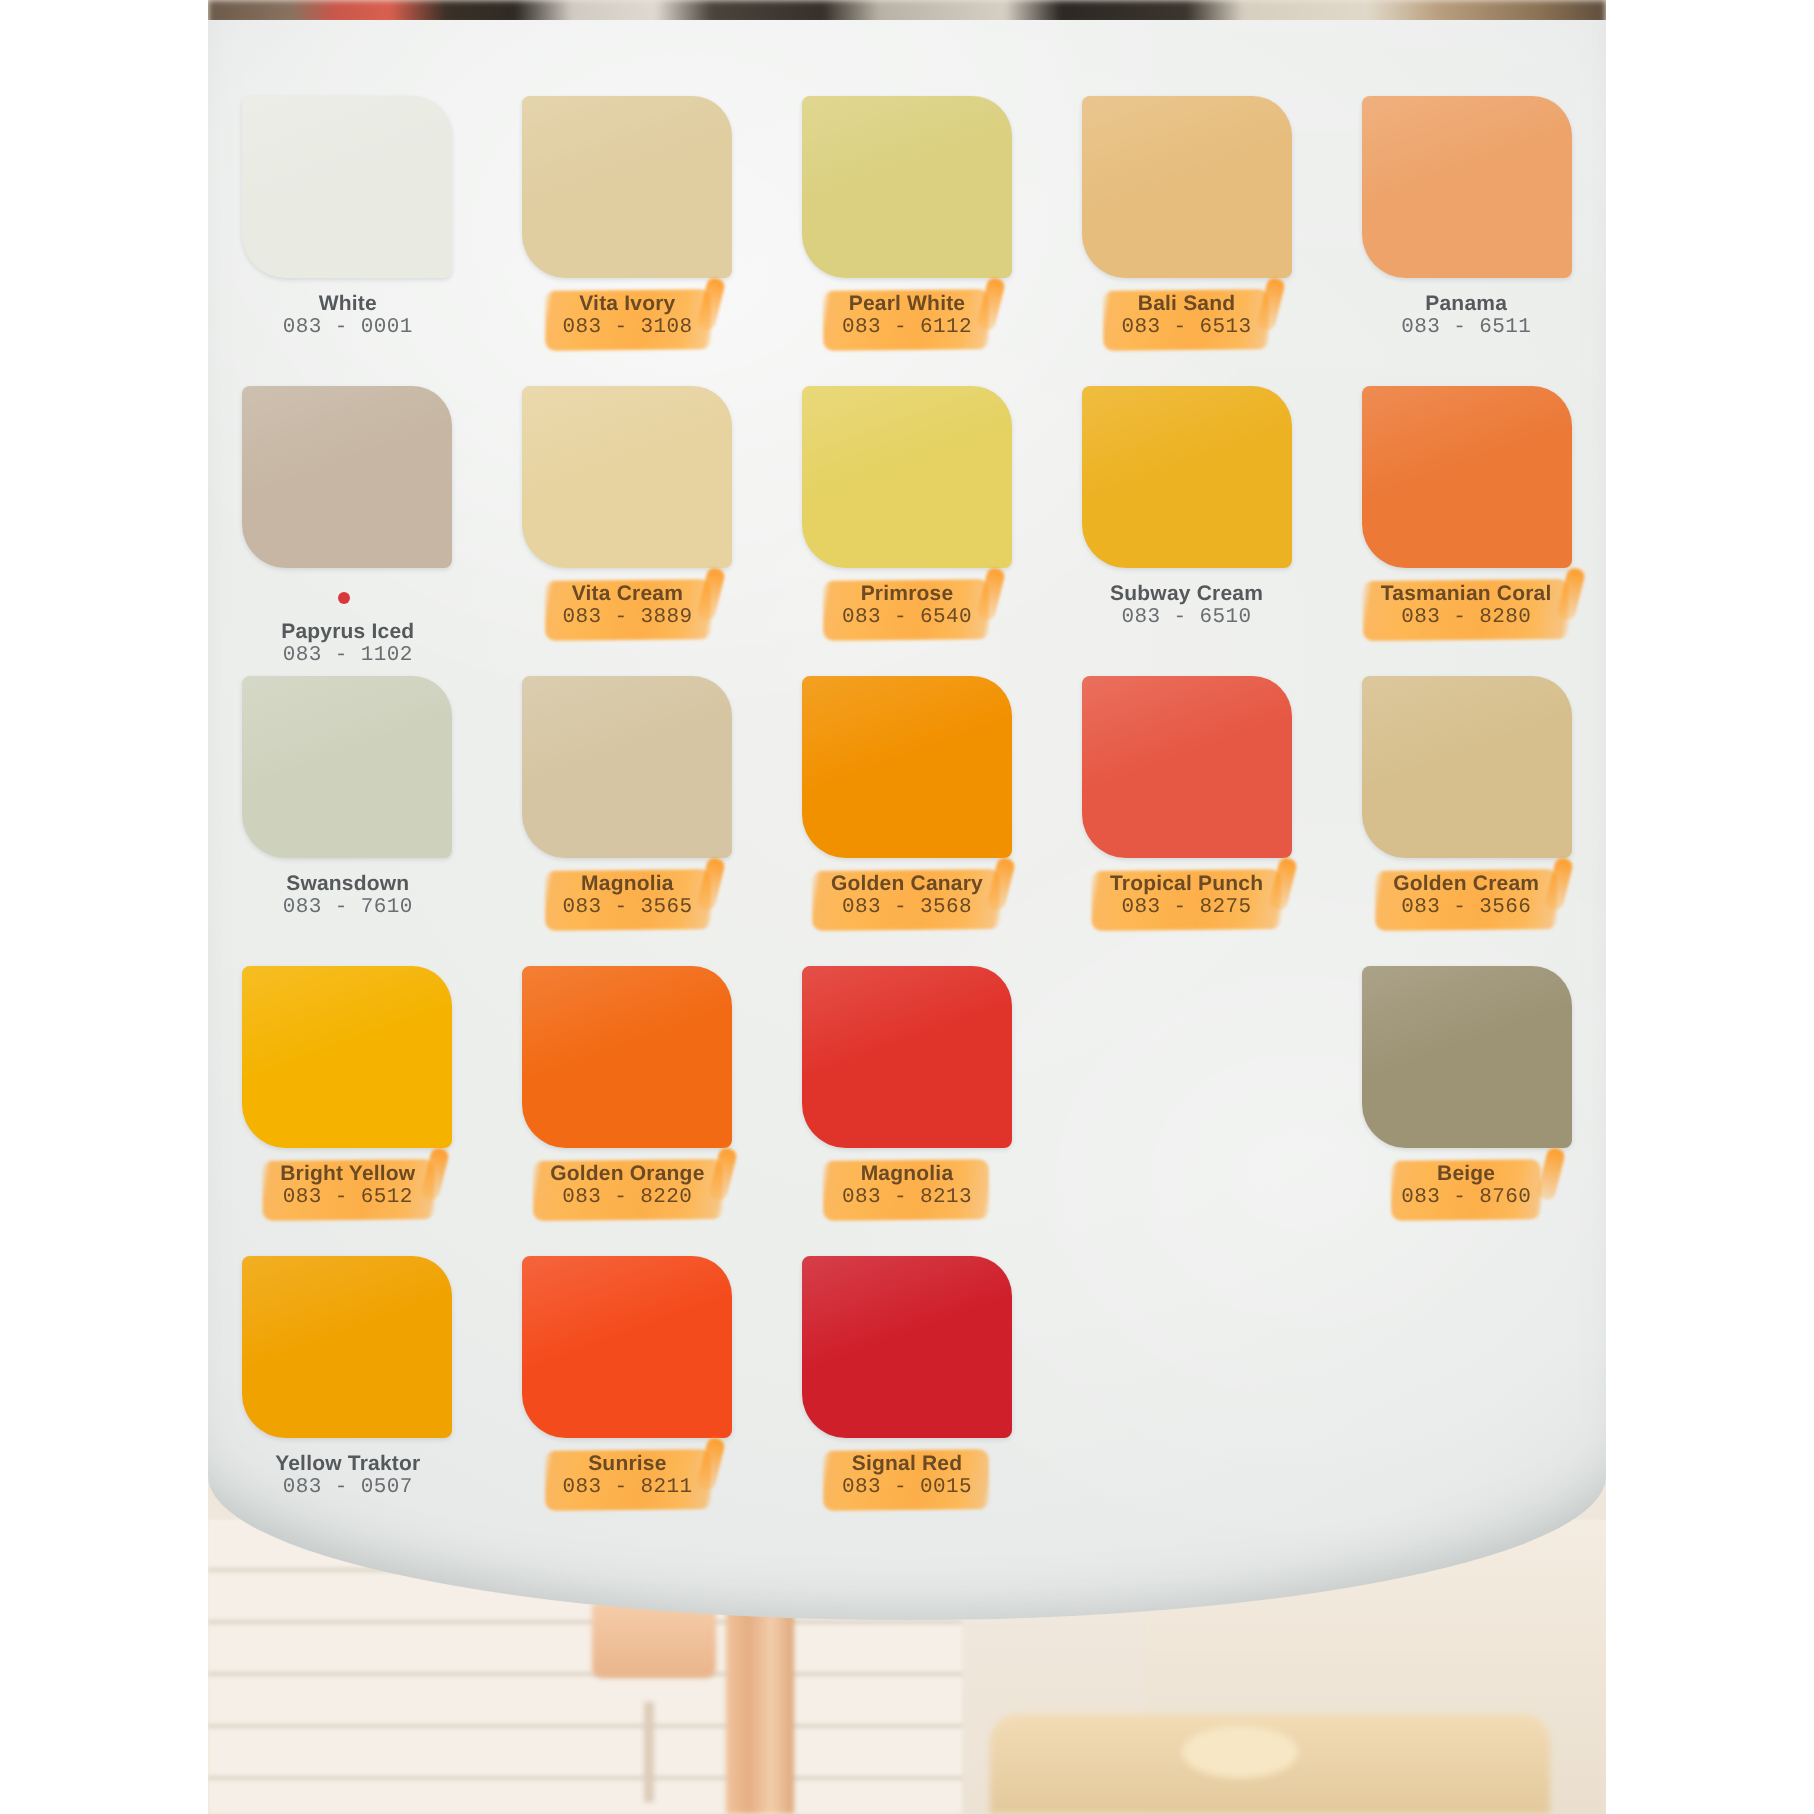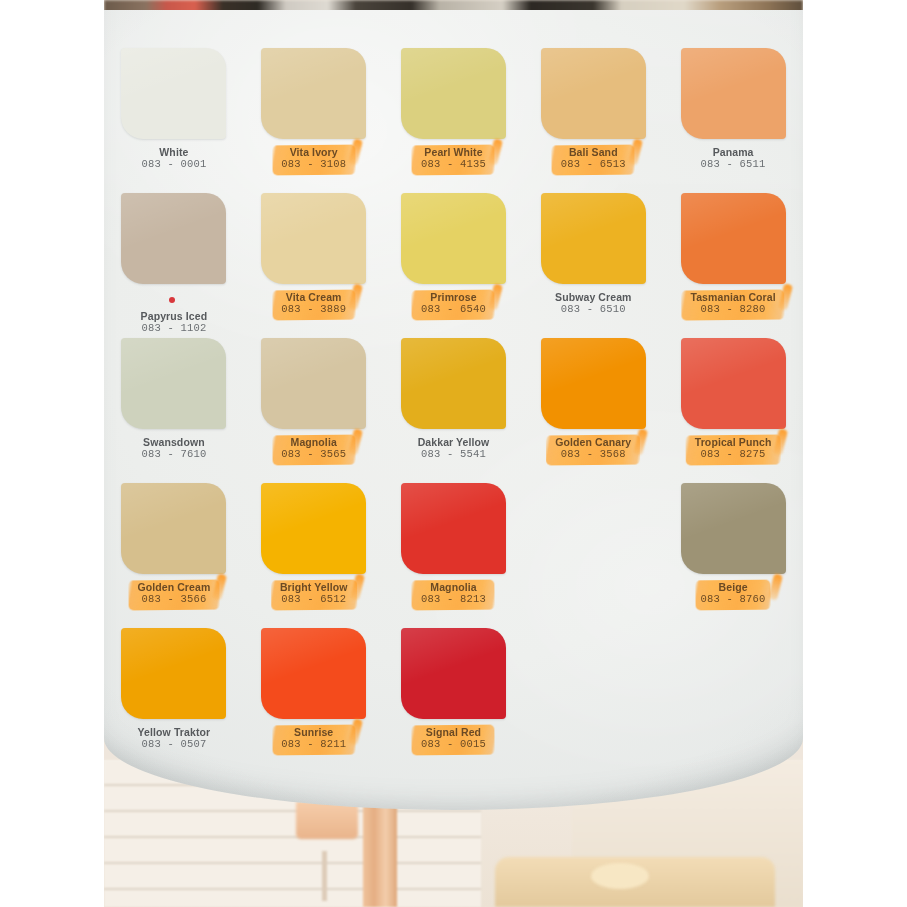--- a/index.html
+++ b/index.html
@@ -316,21 +316,21 @@
           <div class="chip" style="background: rgb(224, 205, 160);"></div>
           <div class="caption hl">
             <span class="cname">Vita Ivory</span>
             <span class="ccode">083 - 3108</span>
           </div>
         </div>
         <div class="cell">
           <div class="chip" style="background: rgb(219, 208, 127);"></div>
           <div class="caption hl">
             <span class="cname">Pearl White</span>
-            <span class="ccode">083 - 4135</span>
+            <span class="ccode">083 - 6112</span>
           </div>
         </div>
         <div class="cell">
           <div class="chip" style="background: rgb(230, 189, 125);"></div>
           <div class="caption hl">
             <span class="cname">Bali Sand</span>
             <span class="ccode">083 - 6513</span>
           </div>
         </div>
         <div class="cell">
@@ -380,27 +380,20 @@
           </div>
         </div>
         <div class="cell">
           <div class="chip" style="background: rgb(213, 197, 162);"></div>
           <div class="caption hl">
             <span class="cname">Magnolia</span>
             <span class="ccode">083 - 3565</span>
           </div>
         </div>
         <div class="cell">
-          <div class="chip" style="background: rgb(227, 174, 28);"></div>
-          <div class="caption">
-            <span class="cname">Dakkar Yellow</span>
-            <span class="ccode">083 - 5541</span>
-          </div>
-        </div>
-        <div class="cell">
           <div class="chip" style="background: rgb(242, 145, 0);"></div>
           <div class="caption hl">
             <span class="cname">Golden Canary</span>
             <span class="ccode">083 - 3568</span>
           </div>
         </div>
         <div class="cell">
           <div class="chip" style="background: rgb(230, 88, 67);"></div>
           <div class="caption hl">
             <span class="cname">Tropical Punch</span>
@@ -412,20 +405,27 @@
           <div class="caption hl">
             <span class="cname">Golden Cream</span>
             <span class="ccode">083 - 3566</span>
           </div>
         </div>
         <div class="cell">
           <div class="chip" style="background: rgb(245, 179, 0);"></div>
           <div class="caption hl">
             <span class="cname">Bright Yellow</span>
             <span class="ccode">083 - 6512</span>
+          </div>
+        </div>
+        <div class="cell">
+          <div class="chip" style="background: rgb(242, 106, 20);"></div>
+          <div class="caption hl">
+            <span class="cname">Golden Orange</span>
+            <span class="ccode">083 - 8220</span>
           </div>
         </div>
         <div class="cell">
           <div class="chip" style="background: rgb(224, 51, 42);"></div>
           <div class="caption hl noflick">
             <span class="cname">Magnolia</span>
             <span class="ccode">083 - 8213</span>
           </div>
         </div>
         <div class="cell empty">

